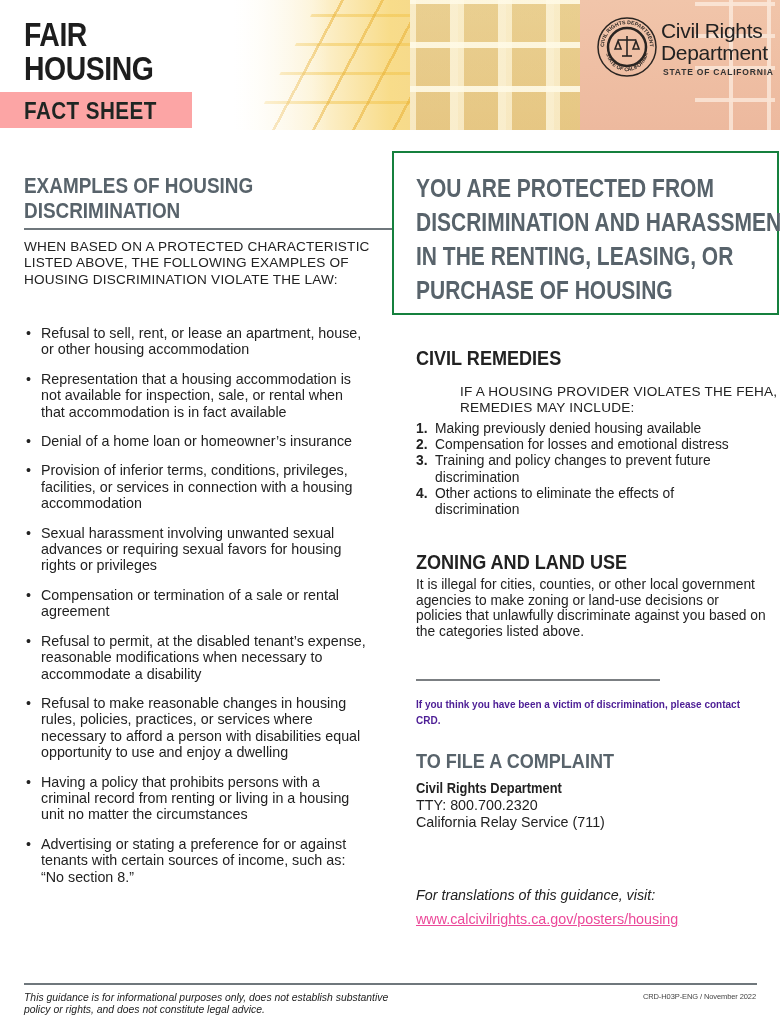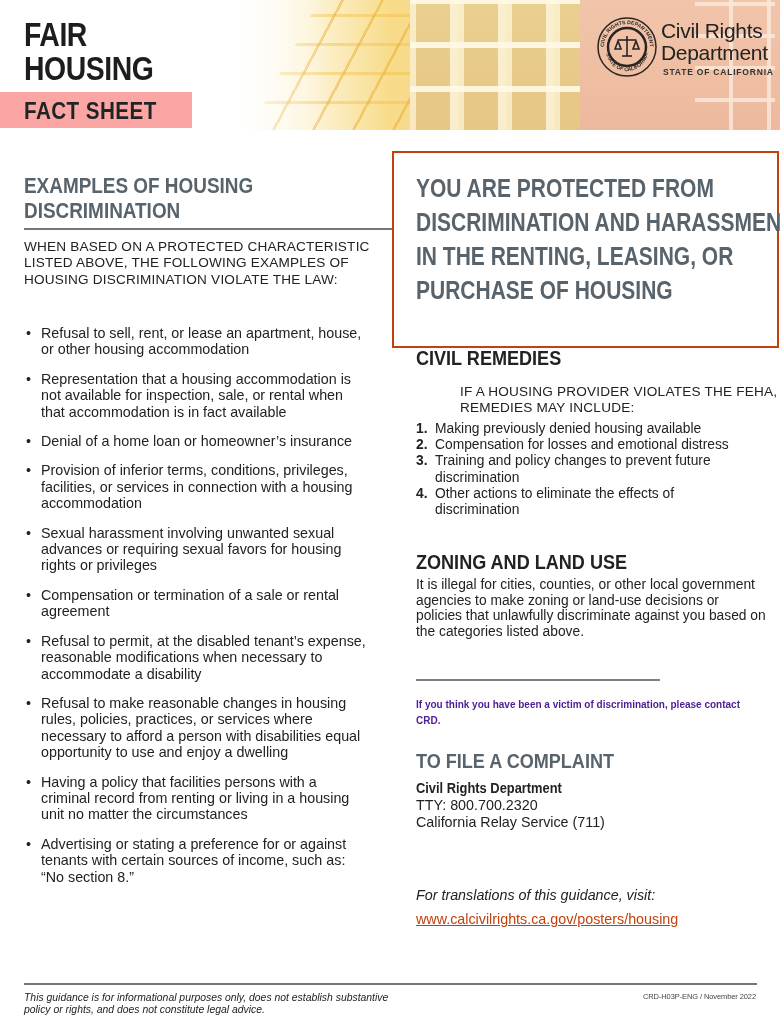--- a/index.html
+++ b/index.html
@@ -41,42 +41,42 @@
   .h-left { position: absolute; left: 24px; top: 173px; font-weight: 700; font-size: 22px; line-height: 25px; color: #58636b;
       transform: scaleX(0.86); transform-origin: left top; }
   .h-left-rule { position: absolute; left: 24px; top: 228px; width: 368px; height: 2px; background: #6f777c; }
   .intro { position: absolute; left: 24px; top: 239px; width: 360px; font-size: 13.6px; line-height: 16.3px; color: #222;
       text-transform: uppercase; letter-spacing: 0.2px; }
   .bullets { position: absolute; left: 24px; top: 325px; width: 345px; list-style: none; }
   .bullets li { position: relative; padding-left: 17px; font-size: 14.3px; line-height: 16.4px; color: #222; margin-bottom: 13px; }
   .bullets li .dot { position: absolute; left: 2px; top: 0; }
 
   
-  .protect-box { position: absolute; left: 392px; top: 151px; width: 387px; height: 197px; border: 2px solid #c2410c; }
+  .protect-box { position: absolute; left: 392px; top: 151px; width: 387px; height: 164px; border: 2px solid #15803d; }
   .protect-box h2 { position: absolute; left: 22px; top: 18px; font-weight: 700; font-size: 25px; line-height: 34px; color: #58636b;
       transform: scaleX(0.84); transform-origin: left top; white-space: nowrap; }
 
   .sec-h { position: absolute; left: 416px; font-weight: 700; font-size: 21px; line-height: 24px; color: #222;
       transform: scaleX(0.86); transform-origin: left top; white-space: nowrap; }
   .remedy-intro { position: absolute; left: 416px; top: 384px; width: 350px; font-size: 13.6px; line-height: 16.3px;
       color: #222; text-transform: uppercase; letter-spacing: 0.2px; margin-left: 44px; }
   .remedies { position: absolute; left: 416px; top: 421px; width: 345px; list-style: none; }
   .remedies li { position: relative; padding-left: 19px; font-size: 13.8px; line-height: 16.2px; color: #222; }
   .remedies li .num { position: absolute; left: 0; top: 0; font-weight: 700; }
 
   .zoning-text { position: absolute; left: 416px; top: 577px; width: 350px; font-size: 13.8px; line-height: 15.6px; color: #222; }
   .short-rule { position: absolute; left: 416px; top: 679px; width: 244px; height: 2px; background: #7b7f82; }
   .contact-text { position: absolute; left: 416px; top: 697px; width: 330px; font-weight: 700; font-size: 10px; line-height: 16px; color: #4c1d95; }
 
   .complaint-h { position: absolute; left: 416px; top: 749px; font-weight: 700; font-size: 21px; line-height: 24px; color: #58636b;
       transform: scaleX(0.86); transform-origin: left top; white-space: nowrap; }
   .complaint-lines { position: absolute; left: 416px; top: 780px; width: 340px; font-size: 14.3px; line-height: 17.2px; color: #222; }
   .complaint-lines .org { font-weight: 700; transform: scaleX(0.9); transform-origin: left; display: inline-block; }
   .translations { position: absolute; left: 416px; top: 887px; font-style: italic; font-size: 14.3px; color: #222; }
-  .translations-link { position: absolute; left: 416px; top: 911px; font-size: 14.3px; color: #c2410c; text-decoration: underline; }
+  .translations-link { position: absolute; left: 416px; top: 911px; font-size: 14.3px; color: #ec4899; text-decoration: underline; }
 
   
   .footer-rule { position: absolute; left: 24px; top: 983px; width: 733px; height: 2px; background: #6f777c; }
   .disclaimer { position: absolute; left: 24px; top: 992px; width: 380px; font-style: italic; font-size: 10.4px; line-height: 12.2px; color: #222; }
   .doc-id { position: absolute; right: 24px; top: 992px; font-size: 7.5px; color: #444; letter-spacing: -0.1px; }
 </style>
 </head>
 <body>
 
 <div class="banner">
@@ -128,21 +128,21 @@
 
 <ul class="bullets">
   <li><span class="dot">•</span><span>Refusal to sell, rent, or lease an apartment, house, or other housing accommodation</span></li>
   <li><span class="dot">•</span><span>Representation that a housing accommodation is not available for inspection, sale, or rental when that accommodation is in fact available</span></li>
   <li><span class="dot">•</span><span>Denial of a home loan or homeowner’s insurance</span></li>
   <li><span class="dot">•</span><span>Provision of inferior terms, conditions, privileges, facilities, or services in connection with a housing accommodation</span></li>
   <li><span class="dot">•</span><span>Sexual harassment involving unwanted sexual advances or requiring sexual favors for housing rights or privileges</span></li>
   <li><span class="dot">•</span><span>Compensation or termination of a sale or rental agreement</span></li>
   <li><span class="dot">•</span><span>Refusal to permit, at the disabled tenant’s expense, reasonable modifications when necessary to accommodate a disability</span></li>
   <li><span class="dot">•</span><span>Refusal to make reasonable changes in housing rules, policies, practices, or services where necessary to afford a person with disabilities equal opportunity to use and enjoy a dwelling</span></li>
-  <li><span class="dot">•</span><span>Having a policy that facilities persons with a criminal record from renting or living in a housing unit no matter the circumstances</span></li>
+  <li><span class="dot">•</span><span>Having a policy that prohibits persons with a criminal record from renting or living in a housing unit no matter the circumstances</span></li>
   <li><span class="dot">•</span><span>Advertising or stating a preference for or against tenants with certain sources of income, such as: “No section 8.”</span></li>
 </ul>
 
 <div class="protect-box">
   <h2>
     <div>YOU ARE PROTECTED FROM</div>
     <div>DISCRIMINATION AND HARASSMENT</div>
     <div>IN THE RENTING, LEASING, OR</div>
     <div>PURCHASE OF HOUSING</div>
   </h2>

